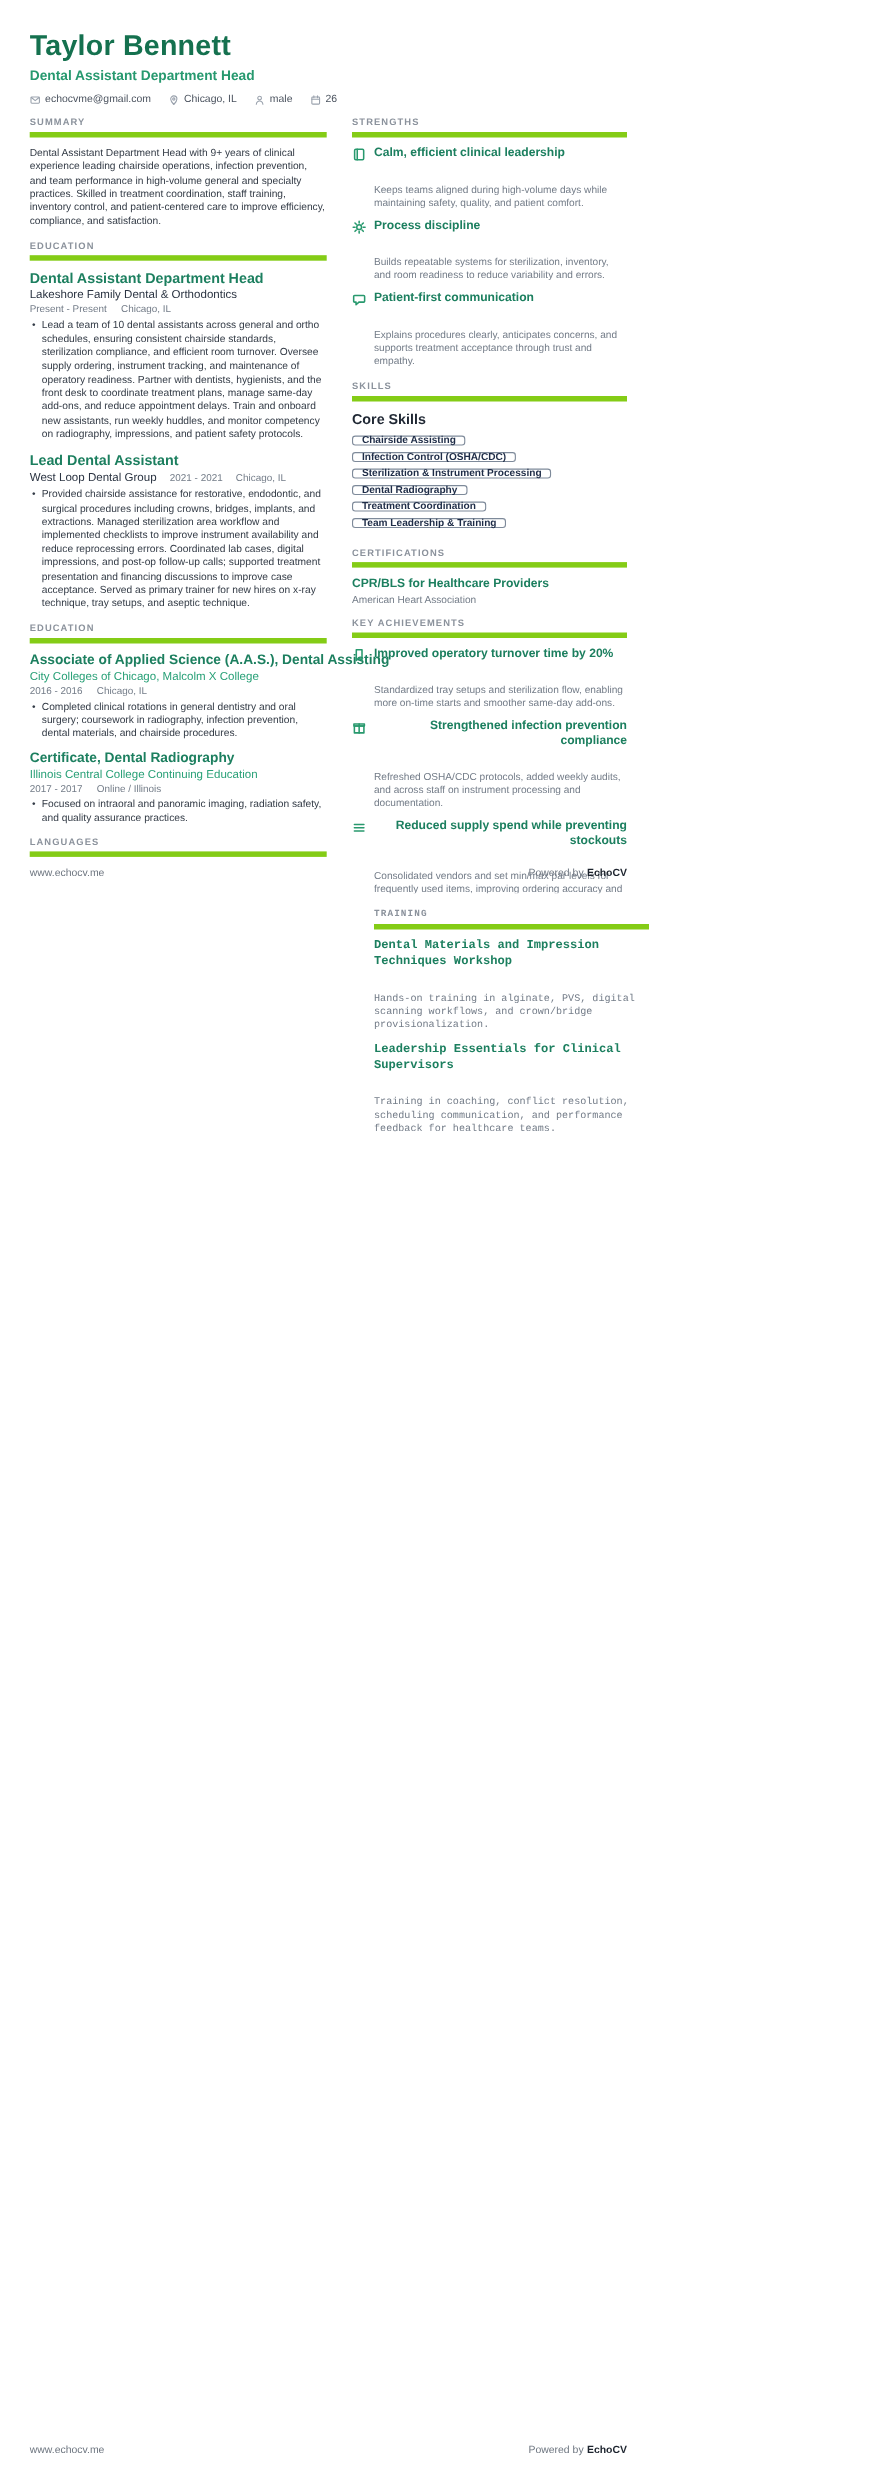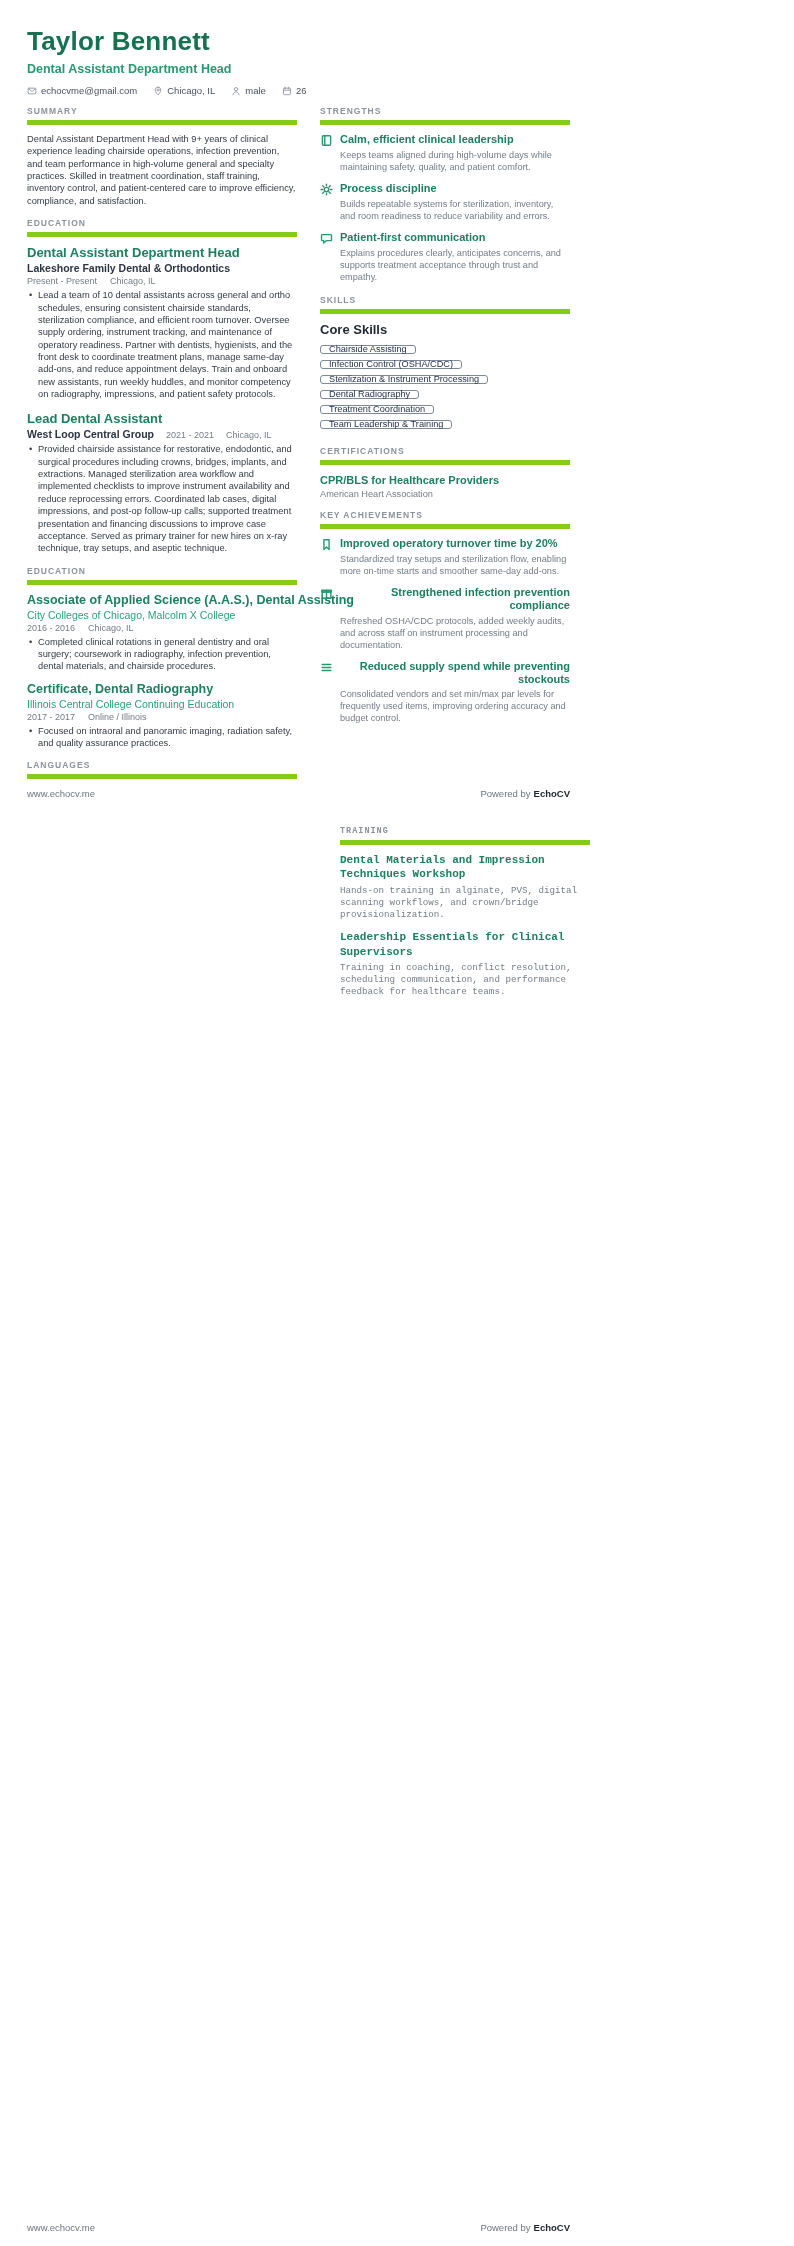--- a/index.html
+++ b/index.html
@@ -27,44 +27,44 @@
 
   .sec { margin-top:11px; }
   .sec:first-child { margin-top:0; }
   .sec-label { font-size:8.5px; font-weight:600; letter-spacing:1px; color:#8b929c;
                border-bottom:5px solid #84cc16; padding-bottom:4px; margin-bottom:8px; }
 
   .body-text, .bullet { font-size:9.3px; line-height:1.33; color:#333b46; }
 
   .job { margin-bottom:11px; }
   .job-title { font-size:13px; font-weight:600; color:#1c7f5f; margin-bottom:2px; }
-  .company { font-size:10.5px; font-weight:700; color:#2b3442; }
+  .company { font-size:10.5px; font-weight:400; color:#2b3442; }
   .meta-row { display:flex; gap:13px; font-size:9px; color:#737c88; margin-top:2px; }
   .inline-head { display:flex; align-items:baseline; gap:12px; }
   .bullets { margin-top:3px; }
   .bullet { position:relative; padding-left:11px; }
   .bullet::before { content:"•"; position:absolute; left:2px; }
 
   .edu { margin-bottom:9px; }
   .degree { font-size:12.5px; font-weight:600; color:#1c7f5f; white-space:nowrap; }
   .school { font-size:10.5px; font-weight:500; color:#2aa178; margin-top:2px; }
 
   
   .r-item { margin-bottom:8px; }
   .r-head { display:flex; align-items:flex-start; gap:7px;text-align:right; }
   .r-icon { width:13px; height:13px; color:#28996e; flex:none; margin-top:1px; }
   .r-icon svg { width:100%; height:100%; display:block; }
   .r-title { font-size:11px; font-weight:600; color:#1c7f5f; line-height:1.22; }
-  .r-desc { font-size:9.2px; color:#737c88; line-height:1.3; margin-top:3px; padding-left:20px; }
+  .r-desc { font-size:9.2px; color:#737c88; line-height:1.3; margin-top:20px; padding-left:20px; }
   .r-desc.noindent { padding-left:0; }
 
   .group-title { font-size:13px; font-weight:700; color:#1f2733; margin-bottom:8px; }
   .pill-wrap { }
   .pill { display:inline-block; border:1.2px solid #7e8a9a; border-radius:3px;
-          padding:3.5px 8px; font-size:9.2px; font-weight:400; color:#1e2c47; margin-bottom:6px; }
+          padding:3.5px 8px; font-size:9.2px; font-weight:700; color:#1e2c47; margin-bottom:6px; }
   .pill-row { line-height:0; }
 
   .cert { margin-bottom:8px; }
   .cert-title { font-size:11px; font-weight:600; color:#1c7f5f; line-height:1.3; }
   .cert-sub { font-size:9.2px; color:#737c88; margin-top:2px; }
 
   
   .training-block { position:absolute; left:340px; top:14px; width:250px;font-family:Liberation Mono, monospace; }
   .train-item { margin-bottom:10px; }
 
@@ -146,21 +146,21 @@
               <span>Chicago, IL</span>
             </div>
             <div class="bullets">
               <div class="bullet">Lead a team of 10 dental assistants across general and ortho schedules, ensuring consistent chairside standards, sterilization compliance, and efficient room turnover. Oversee supply ordering, instrument tracking, and maintenance of operatory readiness. Partner with dentists, hygienists, and the front desk to coordinate treatment plans, manage same-day add-ons, and reduce appointment delays. Train and onboard new assistants, run weekly huddles, and monitor competency on radiography, impressions, and patient safety protocols.</div>
             </div>
           </div>
 
           <div class="job">
             <div class="job-title">Lead Dental Assistant</div>
             <div class="inline-head">
-              <span class="company">West Loop Central Group</span>
+              <span class="company">West Loop Dental Group</span>
               <span class="meta-row" style="margin-top:0">2021 - 2021</span>
               <span class="meta-row" style="margin-top:0">Chicago, IL</span>
             </div>
             <div class="bullets">
               <div class="bullet">Provided chairside assistance for restorative, endodontic, and surgical procedures including crowns, bridges, implants, and extractions. Managed sterilization area workflow and implemented checklists to improve instrument availability and reduce reprocessing errors. Coordinated lab cases, digital impressions, and post-op follow-up calls; supported treatment presentation and financing discussions to improve case acceptance. Served as primary trainer for new hires on x-ray technique, tray setups, and aseptic technique.</div>
             </div>
           </div>
         </section>
 
         <section class="sec">

